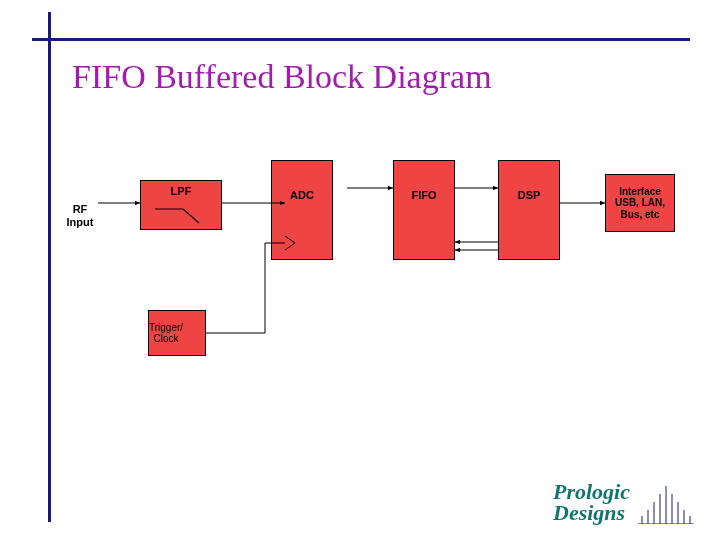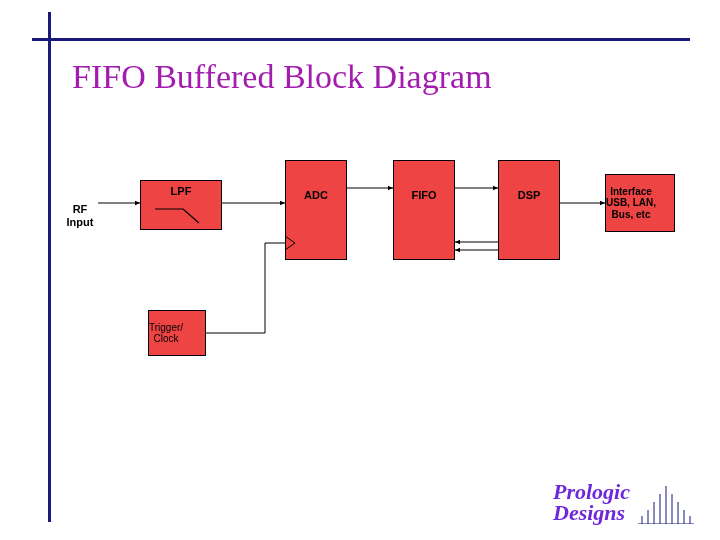--- a/index.html
+++ b/index.html
@@ -77,21 +77,21 @@
     display: flex;
     align-items: flex-end;
     gap: 8px;
   }
   .logo-text {
     font-family: "Times New Roman", Times, serif;
     font-style: italic;
     font-weight: bold;
     font-size: 22px;
     line-height: 0.95;
-    color: #6d28d9;
+    color: #0f766e;
     text-align: left;
   }
   .logo-bars {
     width: 56px;
     height: 44px;
   }
 </style>
 </head>
 <body>
 
@@ -106,33 +106,33 @@
 Input</div>
 
   <div class="block" style="left:80px; top:30px; width:82px; height:50px;">
     <div class="lbl lbl-bold" style="position:absolute; top:4px; left:0; right:0;">LPF</div>
 
     <svg style="position:absolute; left:14px; top:22px;" width="54" height="22" viewBox="0 0 54 22">
       <path d="M0 6 L28 6 L44 20" fill="none" stroke="#000" stroke-width="1.2"></path>
     </svg>
   </div>
 
-  <div class="block" style="left:225px; top:10px; width:62px; height:100px;">
+  <div class="block" style="left:211px; top:10px; width:62px; height:100px;">
     <div class="lbl lbl-bold" style="position:absolute; top:28px; left:0; right:0;">ADC</div>
   </div>
 
   <div class="block" style="left:333px; top:10px; width:62px; height:100px;padding-left:20px;">
     <div class="lbl lbl-bold" style="position:absolute; top:28px; left:0; right:0;">FIFO</div>
   </div>
 
   <div class="block" style="left:438px; top:10px; width:62px; height:100px;">
     <div class="lbl lbl-bold" style="position:absolute; top:28px; left:0; right:0;">DSP</div>
   </div>
 
-  <div class="block" style="left:545px; top:24px; width:70px; height:58px; display:flex; align-items:center; justify-content:flex-start;">
+  <div class="block" style="left:545px; top:24px; width:70px; height:58px; display:flex; align-items:center; justify-content:center;">
     <div class="lbl lbl-bold" style="font-size:10px;">Interface
 USB, LAN,
 Bus, etc</div>
   </div>
 
   <div class="block" style="left:88px; top:160px; width:58px; height:46px; display:flex; align-items:center; justify-content:flex-start;">
     <div class="lbl">Trigger/
 Clock</div>
   </div>
 

